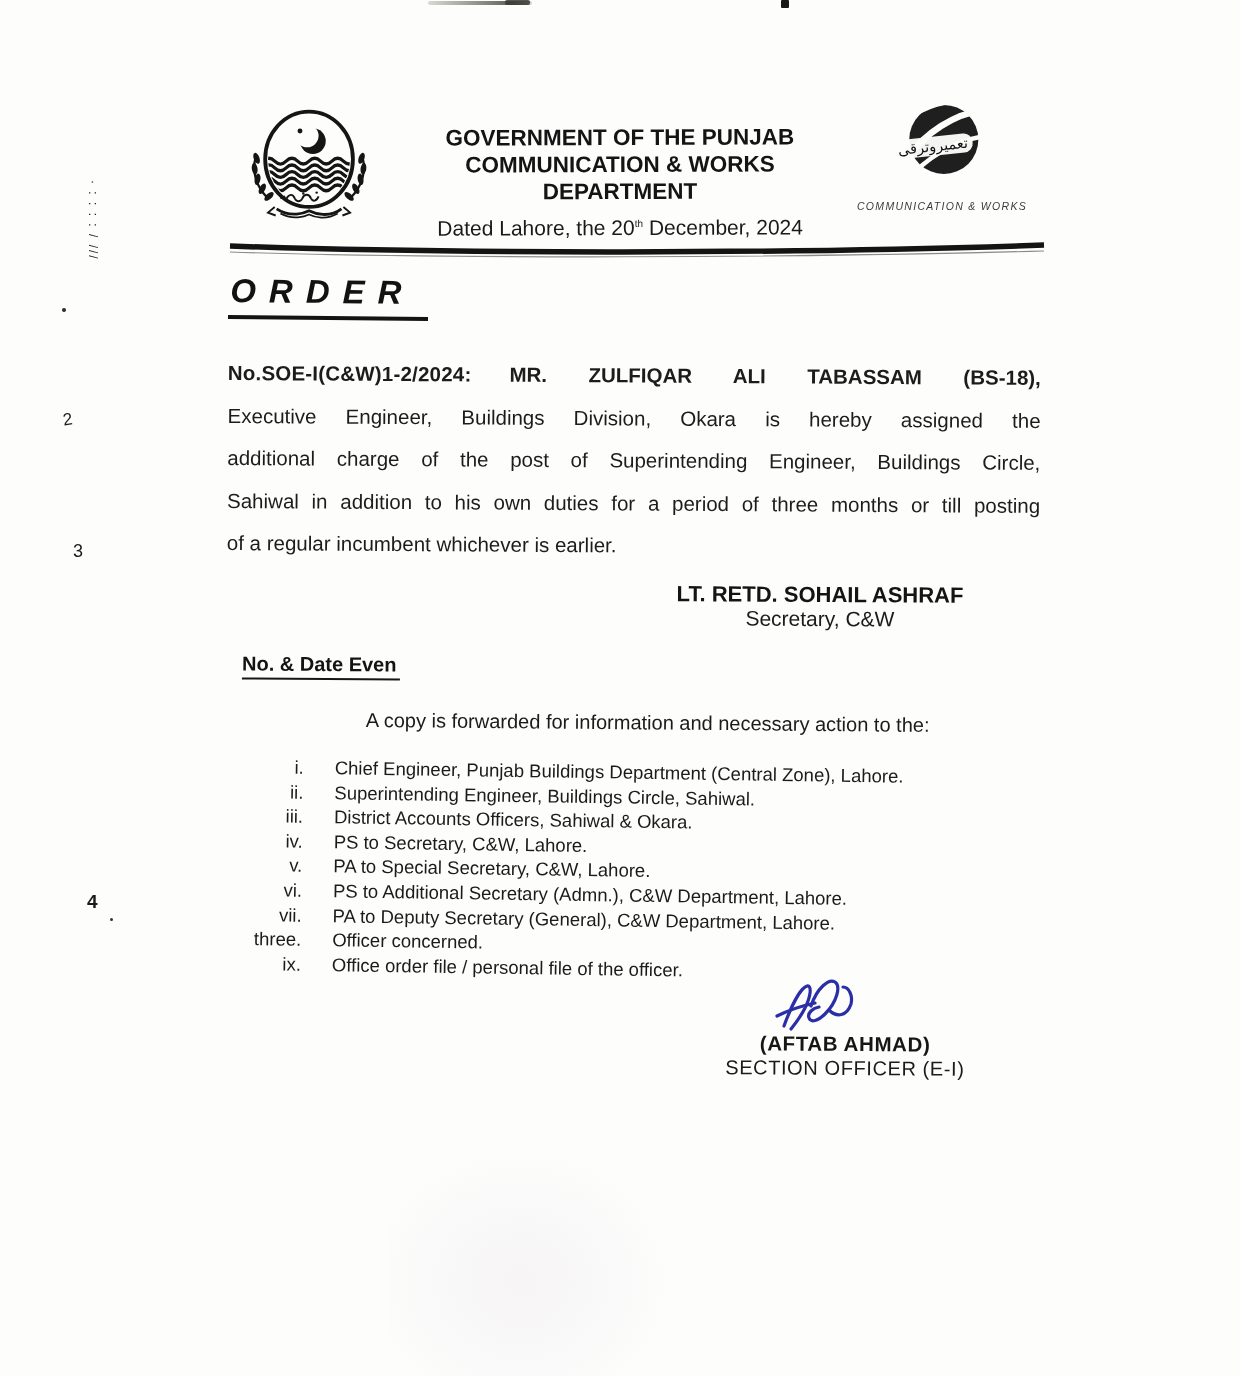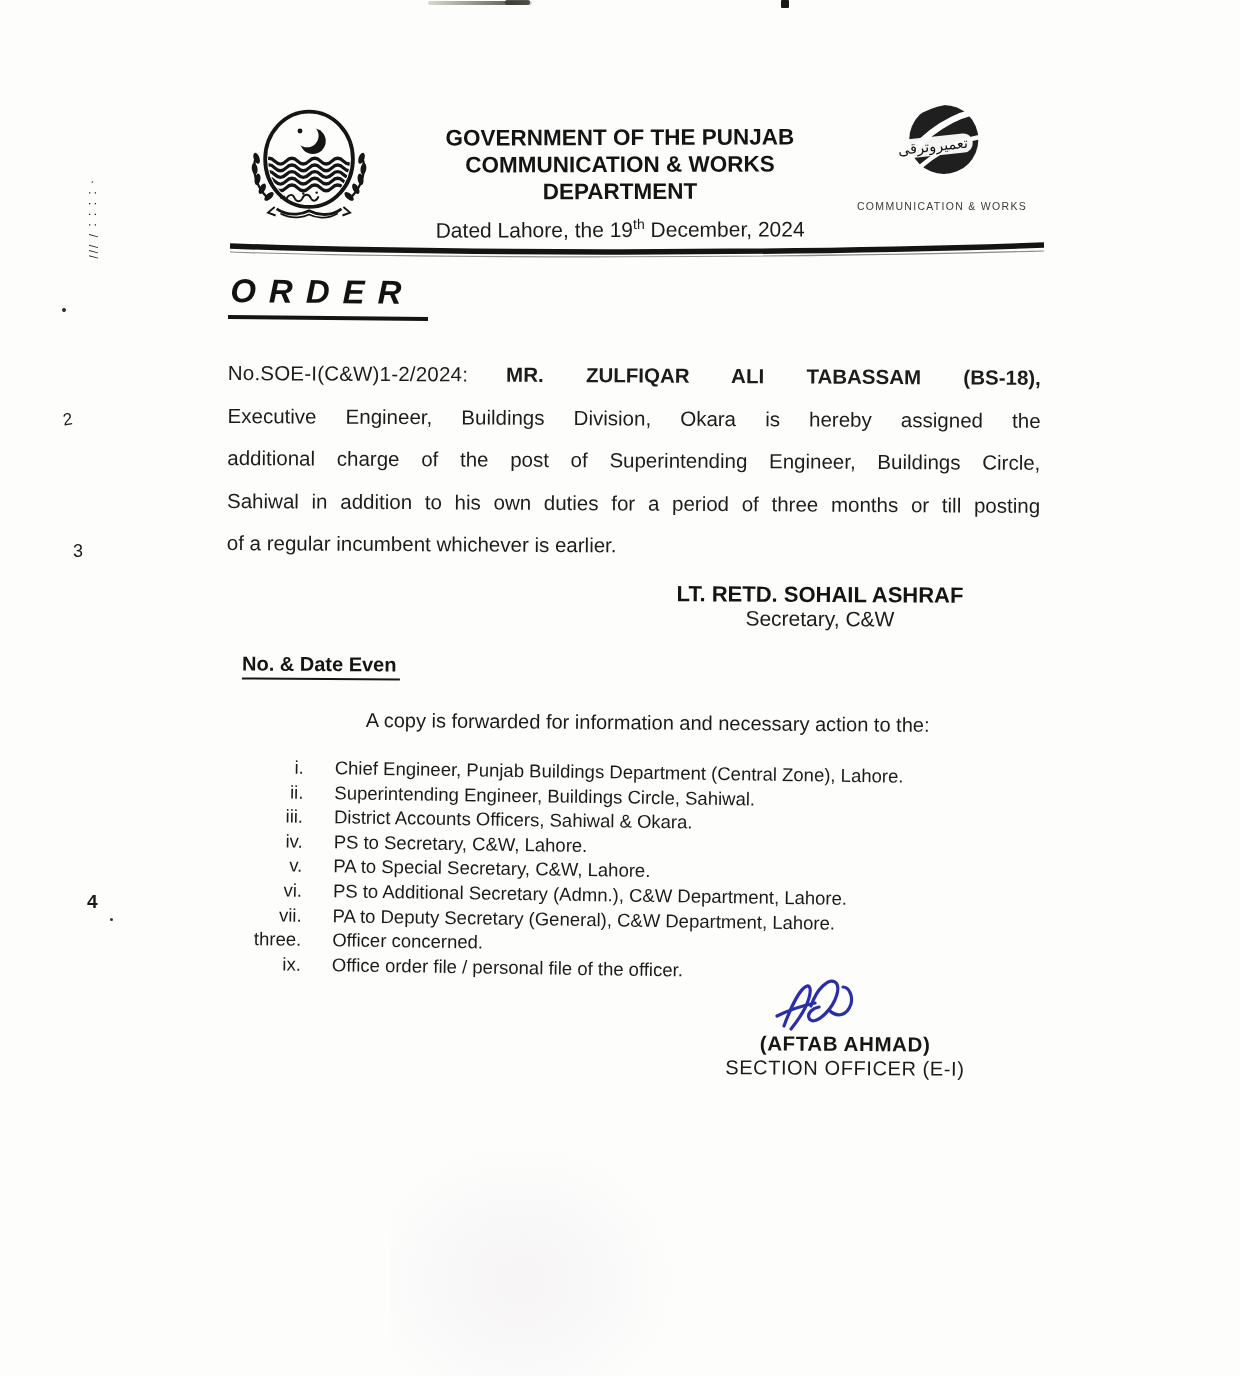--- a/index.html
+++ b/index.html
@@ -26,41 +26,41 @@
   .mark-3{left:73px;top:541px;font-size:18px;}
   .mark-4{left:87px;top:891px;font-size:19px;font-weight:600;}
   .mark-4-dot{left:110px;top:918px;width:3px;height:3px;background:#333;border-radius:50%;}
   .bottom-mottle{left:390px;top:1140px;width:290px;height:236px;
     background:radial-gradient(ellipse at 45% 60%, rgba(188,168,186,.10), rgba(255,255,255,0) 70%);}
   
   .crest{position:absolute;left:248px;top:104px;}
   .header-center{position:absolute;left:385px;top:124px;width:470px;text-align:center;transform:rotate(-.2deg);}
   .org1,.org2{font-weight:700;font-size:22.5px;line-height:27px;color:#141414;}
   .dateline{margin-top:11px;font-size:21px;color:#1a1a1a;}
-  .dateline sup{font-size:14px;}
+  .dateline sup{font-size:10px;}
   .logo-block{position:absolute;left:856px;top:94px;width:172px;text-align:center;}
-  .logo-caption{margin-top:2px;font-size:10.5px;letter-spacing:1.3px;color:#3b3b3b;font-weight:500;}
+  .logo-caption{margin-top:2px;font-size:10.5px;letter-spacing:1.3px;color:#3b3b3b;font-weight:500;font-style:italic;}
   .separator{position:absolute;left:228px;top:241px;}
   
   .order-heading{
     position:absolute;left:228px;top:272px;
     display:inline-block;
     font-size:33px;font-weight:800;font-style:italic;
     letter-spacing:13px;color:#121212;
     padding:0 14px 5px 2px;
     border-bottom:4.5px solid #141414;
     transform:rotate(.6deg);transform-origin:left bottom;
   }
   
   .order-body{position:absolute;left:228px;top:352px;width:813px;
     font-size:20.5px;color:#1c1c1c;
     transform:rotate(.35deg);transform-origin:left top;}
   .para-line{height:42.5px;line-height:42.5px;white-space:nowrap;}
   .para-first{display:flex;}
-  .para-first .ref{font-weight:400;letter-spacing:.2px;text-align:center;}
+  .para-first .ref{font-weight:700;letter-spacing:.2px;text-align:center;}
   .para-first .officer{font-weight:700;flex:1;margin-left:38px;
     text-align:justify;text-align-last:justify;white-space:normal;}
   .para-rest .para-line{white-space:normal;text-align:justify;text-align-last:justify;}
   .para-rest .para-line:last-child{text-align:left;text-align-last:auto;}
   
   .sig-primary{position:absolute;left:655px;top:583px;width:330px;text-align:center;transform:rotate(.3deg);}
   .sig-primary .name{font-weight:700;font-size:22px;line-height:24px;color:#141414;}
   .sig-primary .title{font-size:21px;line-height:23px;}
   
   .endorse-heading{position:absolute;left:242px;top:653px;
@@ -144,21 +144,21 @@
         <path d="M34,113 C47,120 60,116 64,114 C70,117 82,120 94,113" stroke-width="1.8"></path>
         <path d="M28,106 l-7,6 l8,3" stroke-width="2"></path>
         <path d="M100,106 l7,6 l-8,3" stroke-width="2"></path>
       </g>
     </svg>
   </div>
 
   <div class="header-center">
     <div class="org1">GOVERNMENT OF THE PUNJAB</div>
     <div class="org2">COMMUNICATION &amp; WORKS DEPARTMENT</div>
-    <div class="dateline"><span>Dated Lahore, the 19</span><sup>th</sup><span> December, 2024</span></div>
+    <div class="dateline"><span>Dated Lahore, the 20</span><sup>th</sup><span> December, 2024</span></div>
   </div>
 
   <div class="logo-block">
     <svg width="110" height="100" viewBox="0 0 120 110">
       <circle cx="62" cy="50" r="38" fill="#1f1f1f"></circle>
       <g stroke="#fdfdfc" fill="none" stroke-linecap="round">
         <path d="M20,72 C42,42 74,22 104,18" stroke-width="7"></path>
         <path d="M30,86 C54,62 86,48 112,46" stroke-width="5"></path>
         <path d="M22,28 C42,14 66,6 88,9" stroke-width="4"></path>
       </g>

